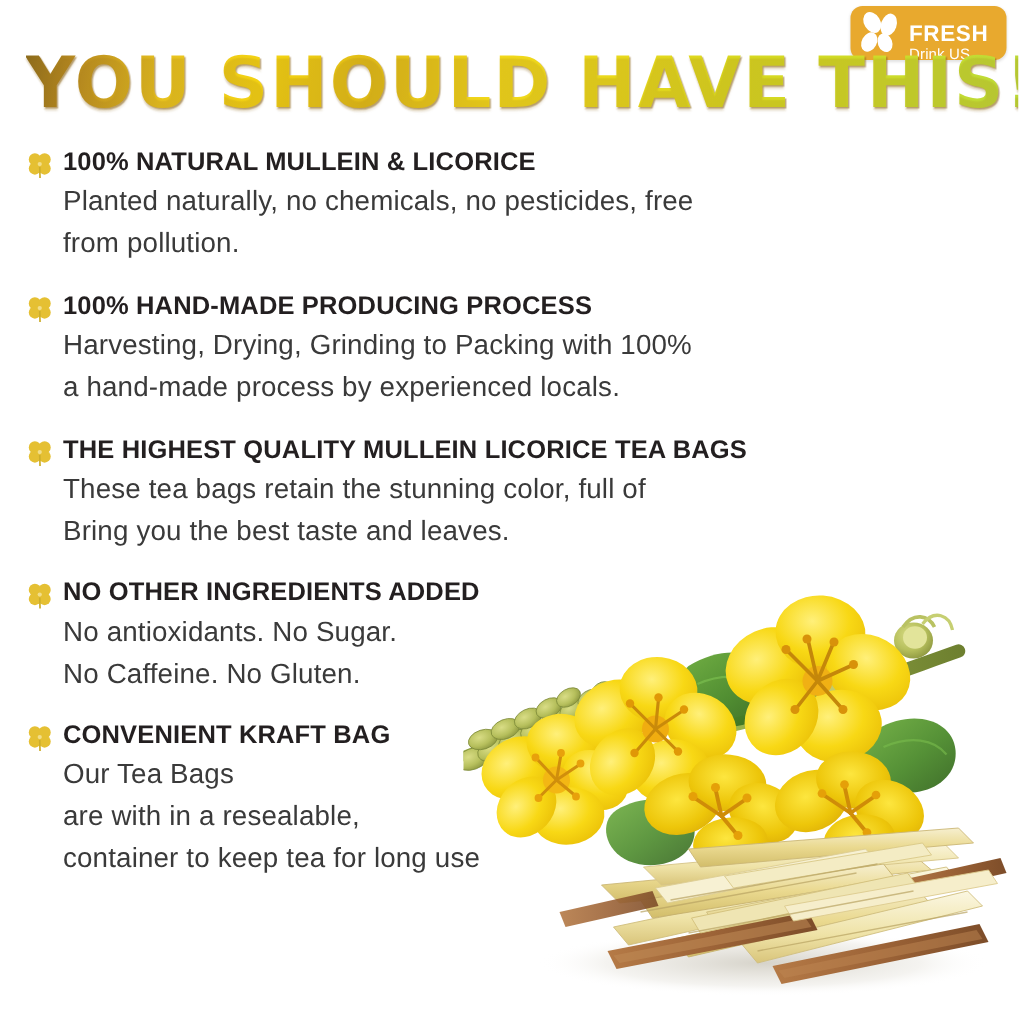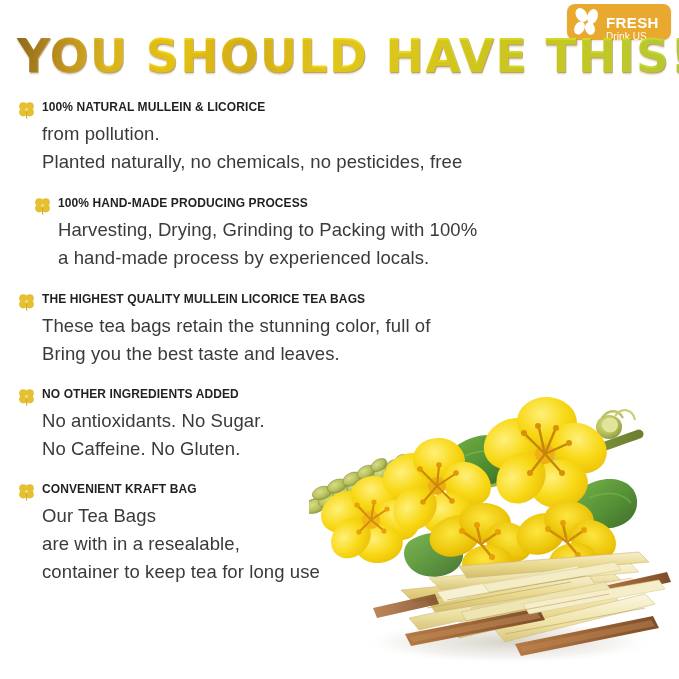--- a/index.html
+++ b/index.html
@@ -43,33 +43,33 @@
   }
 
   
   .features{position:absolute;left:0;top:97px;width:679px;}
   .feature{position:relative;padding-left:42px;margin-bottom:12px;}
   .clover{
     position:absolute;left:17px;top:3px;width:19px;height:19px;
   }
   .f-title{
     font-family:"Liberation Sans", sans-serif;
-    font-size:12px;font-weight:bold;color:#231f20;
+    font-size:17px;font-weight:bold;color:#231f20;
     letter-spacing:.1px;line-height:21px;margin:0 0 2px 0;white-space:nowrap;
   }
   .f-body{
     font-family:"Liberation Sans", sans-serif;
     font-size:18.5px;font-weight:300;color:#3a3a3a;
     line-height:28px;letter-spacing:.1px;margin:0;
   }
   .f-body div{white-space:nowrap;}
 
   
   .feature.f1{margin-bottom:17px;}
-  .feature.f2{margin-bottom:17px;margin-left:16px;}
+  .feature.f2{margin-bottom:17px;}
   .feature.f3{margin-bottom:16px;}
   .feature.f4{margin-bottom:16px;}
   .feature.f5{margin-bottom:0;}
 
   
   .photo{
     position:absolute;right:0;bottom:0;
     width:370px;height:285px;
     pointer-events:none;
   }
@@ -109,22 +109,22 @@
             <ellipse cx="13.4" cy="6.6" rx="4.3" ry="4.3"></ellipse>
             <ellipse cx="6.6" cy="13.0" rx="4.3" ry="4.3"></ellipse>
             <ellipse cx="13.4" cy="13.0" rx="4.3" ry="4.3"></ellipse>
           </g>
           <path d="M10 12 L10.2 19.6" stroke="#cdae2b" stroke-width="1.2" fill="none"></path>
           <circle cx="10" cy="9.9" r="1.5" fill="#f2de8a"></circle>
         </svg>
       </span>
       <p class="f-title">100% NATURAL MULLEIN &amp; LICORICE</p>
       <div class="f-body">
+        <div>Planted naturally, no chemicals, no pesticides, free</div>
         <div>from pollution.</div>
-        <div>Planted naturally, no chemicals, no pesticides, free</div>
       </div>
     </div>
 
     <div class="feature f2">
       <span class="clover">
         <svg viewBox="0 0 20 20" width="19" height="19" aria-hidden="true">
           <g fill="#e5c033">
             <ellipse cx="6.6" cy="6.6" rx="4.3" ry="4.3"></ellipse>
             <ellipse cx="13.4" cy="6.6" rx="4.3" ry="4.3"></ellipse>
             <ellipse cx="6.6" cy="13.0" rx="4.3" ry="4.3"></ellipse>

